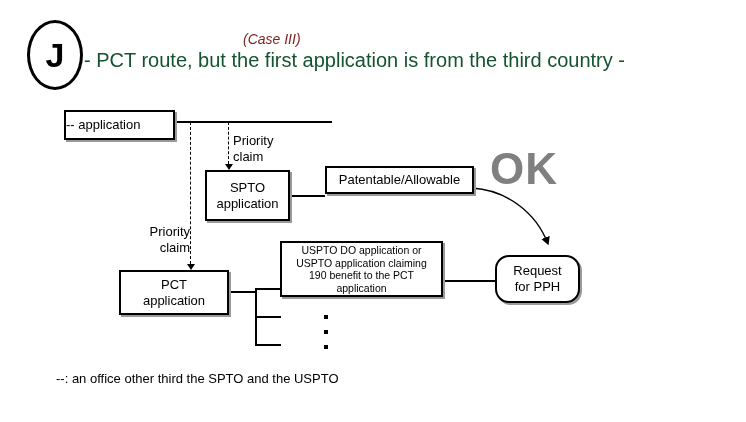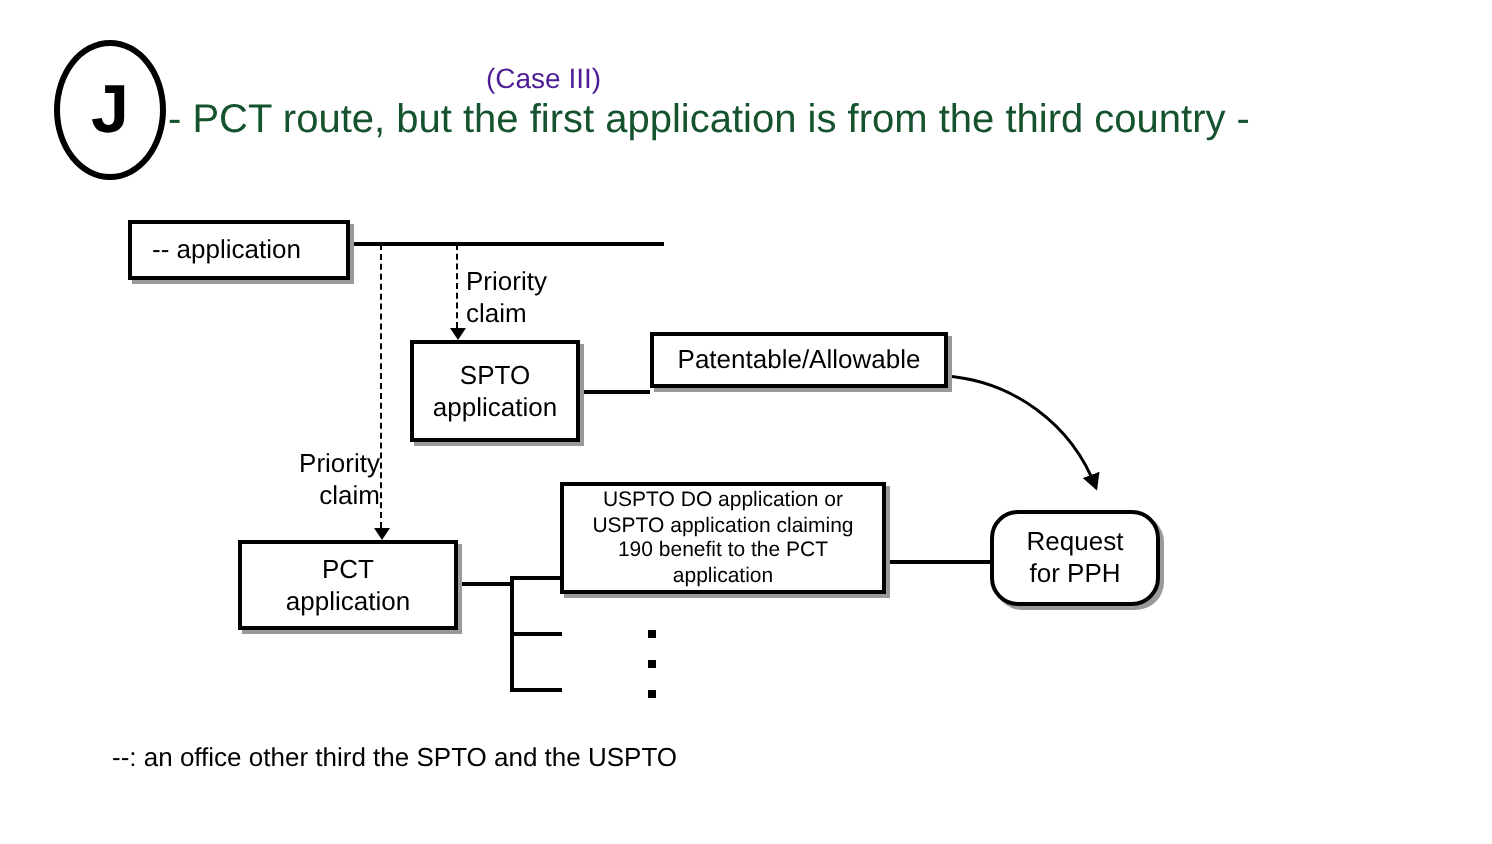--- a/index.html
+++ b/index.html
@@ -32,21 +32,22 @@
     width: 56px; height: 70px;
     line-height: 70px;
     text-align: center;
     font-size: 34px;
     font-weight: bold;
     color: #000;
   }
   #case-title {
     left: 243px; top: 31px;
     font-size: 14px;
-    color: #4c1d95;
+    font-style: italic;
+    color: #7f1d1d;
     white-space: nowrap;
   }
   #case-subtitle {
     left: 84px; top: 49px;
     font-size: 20px;
     color: #14532d;
     white-space: nowrap;
   }
 
   
@@ -59,21 +60,21 @@
     align-items: center;
     justify-content: center;
     text-align: center;
     color: #000;
     font-size: 13px;
     line-height: 16px;
   }
   .node-inner { padding: 0 4px; white-space: pre-line; }
 
   #node-foreign-application { left: 64px; top: 110px; width: 111px; height: 30px; }
-  #node-foreign-application .node-inner { text-align: left; width: 100%; padding-left: 10px; }
+  #node-foreign-application .node-inner { text-align: left; width: 100%; padding-left: 0; }
   #node-spto-application    { left: 205px; top: 170px; width: 85px;  height: 51px; }
   #node-patentable          { left: 325px; top: 166px; width: 149px; height: 28px; }
   #node-pct-application     { left: 119px; top: 270px; width: 110px; height: 45px; }
   #node-uspto-do            { left: 280px; top: 241px; width: 163px; height: 56px; font-size: 10.5px; line-height: 12.5px; }
   #node-request-pph         { left: 495px; top: 255px; width: 85px;  height: 48px; border-radius: 14px; }
 
   
   .flow-label {
     font-size: 13px;
     line-height: 16px;
@@ -223,15 +224,16 @@
 
   <div class="abs node" id="node-request-pph">
     <div class="node-inner">Request
 for PPH</div>
   </div>
 
   <div class="abs flow-label" id="label-priority-claim-spto">Priority
 claim</div>
   <div class="abs flow-label" id="label-priority-claim-pct">Priority
 claim</div>
+  <div class="abs" id="ok-marker">OK</div>
   <div class="abs" id="legend-note">--: an office other third the SPTO and the USPTO</div>
 
 </div>
 
 </body></html>

